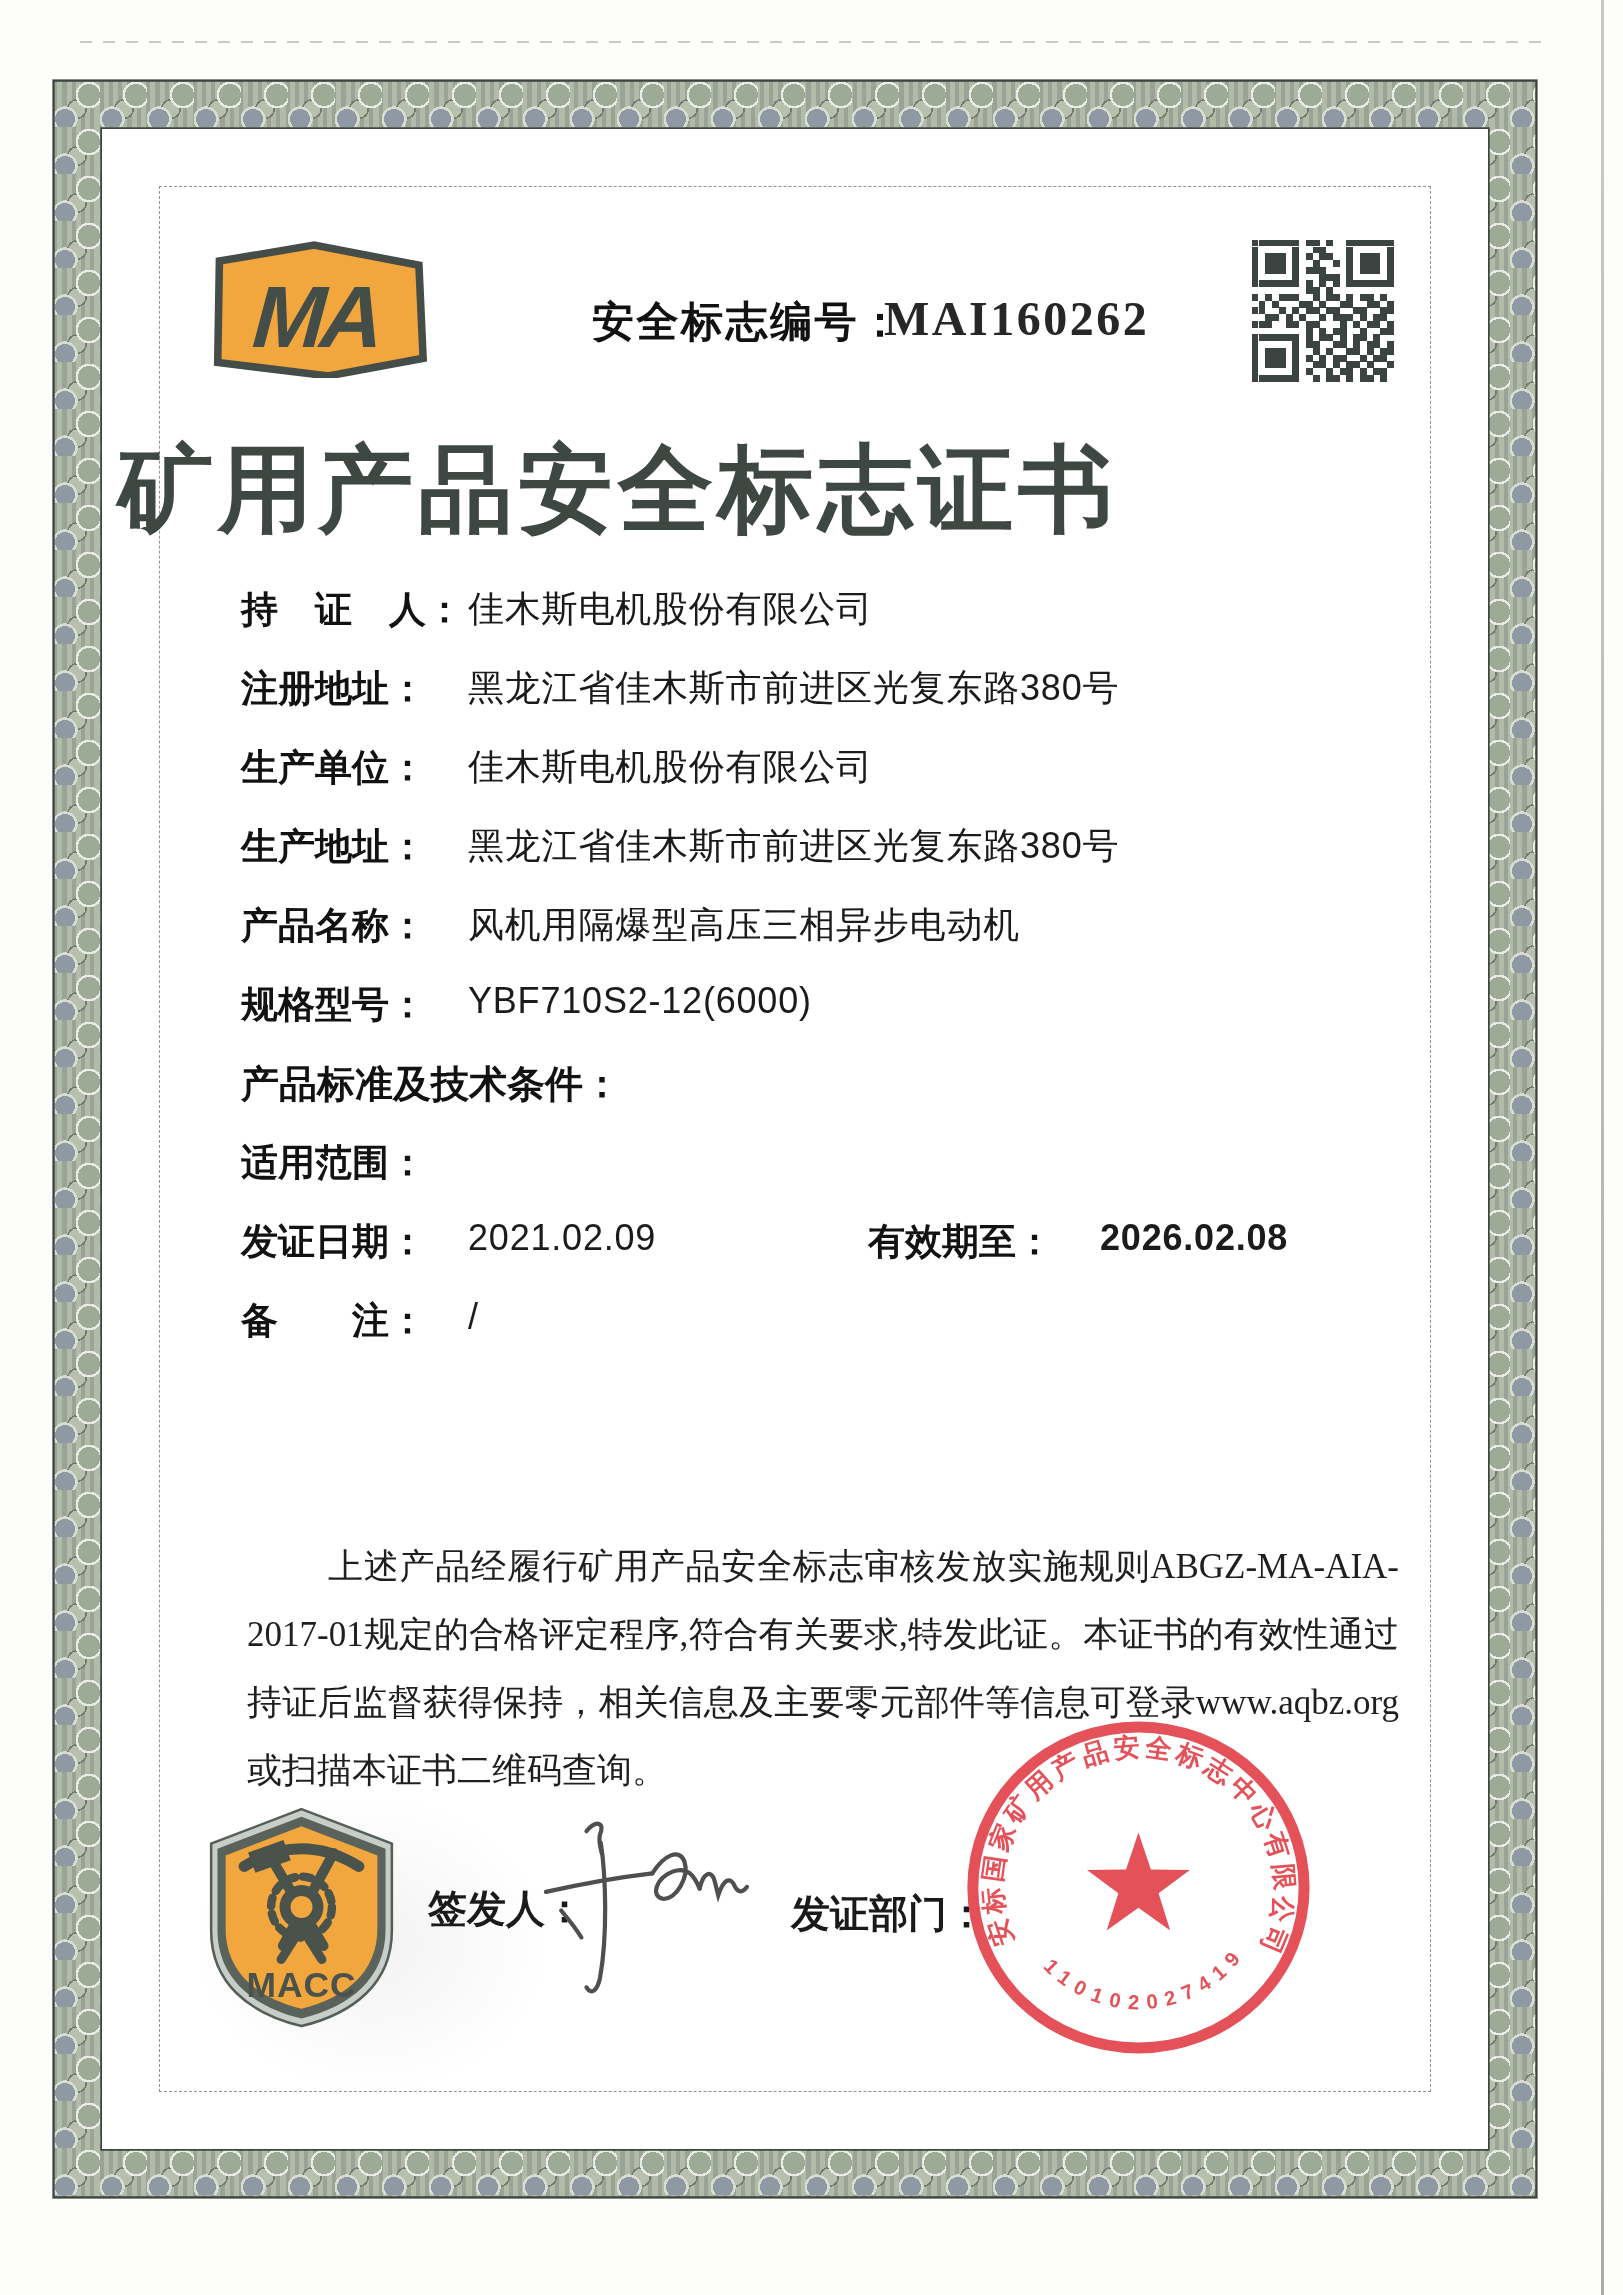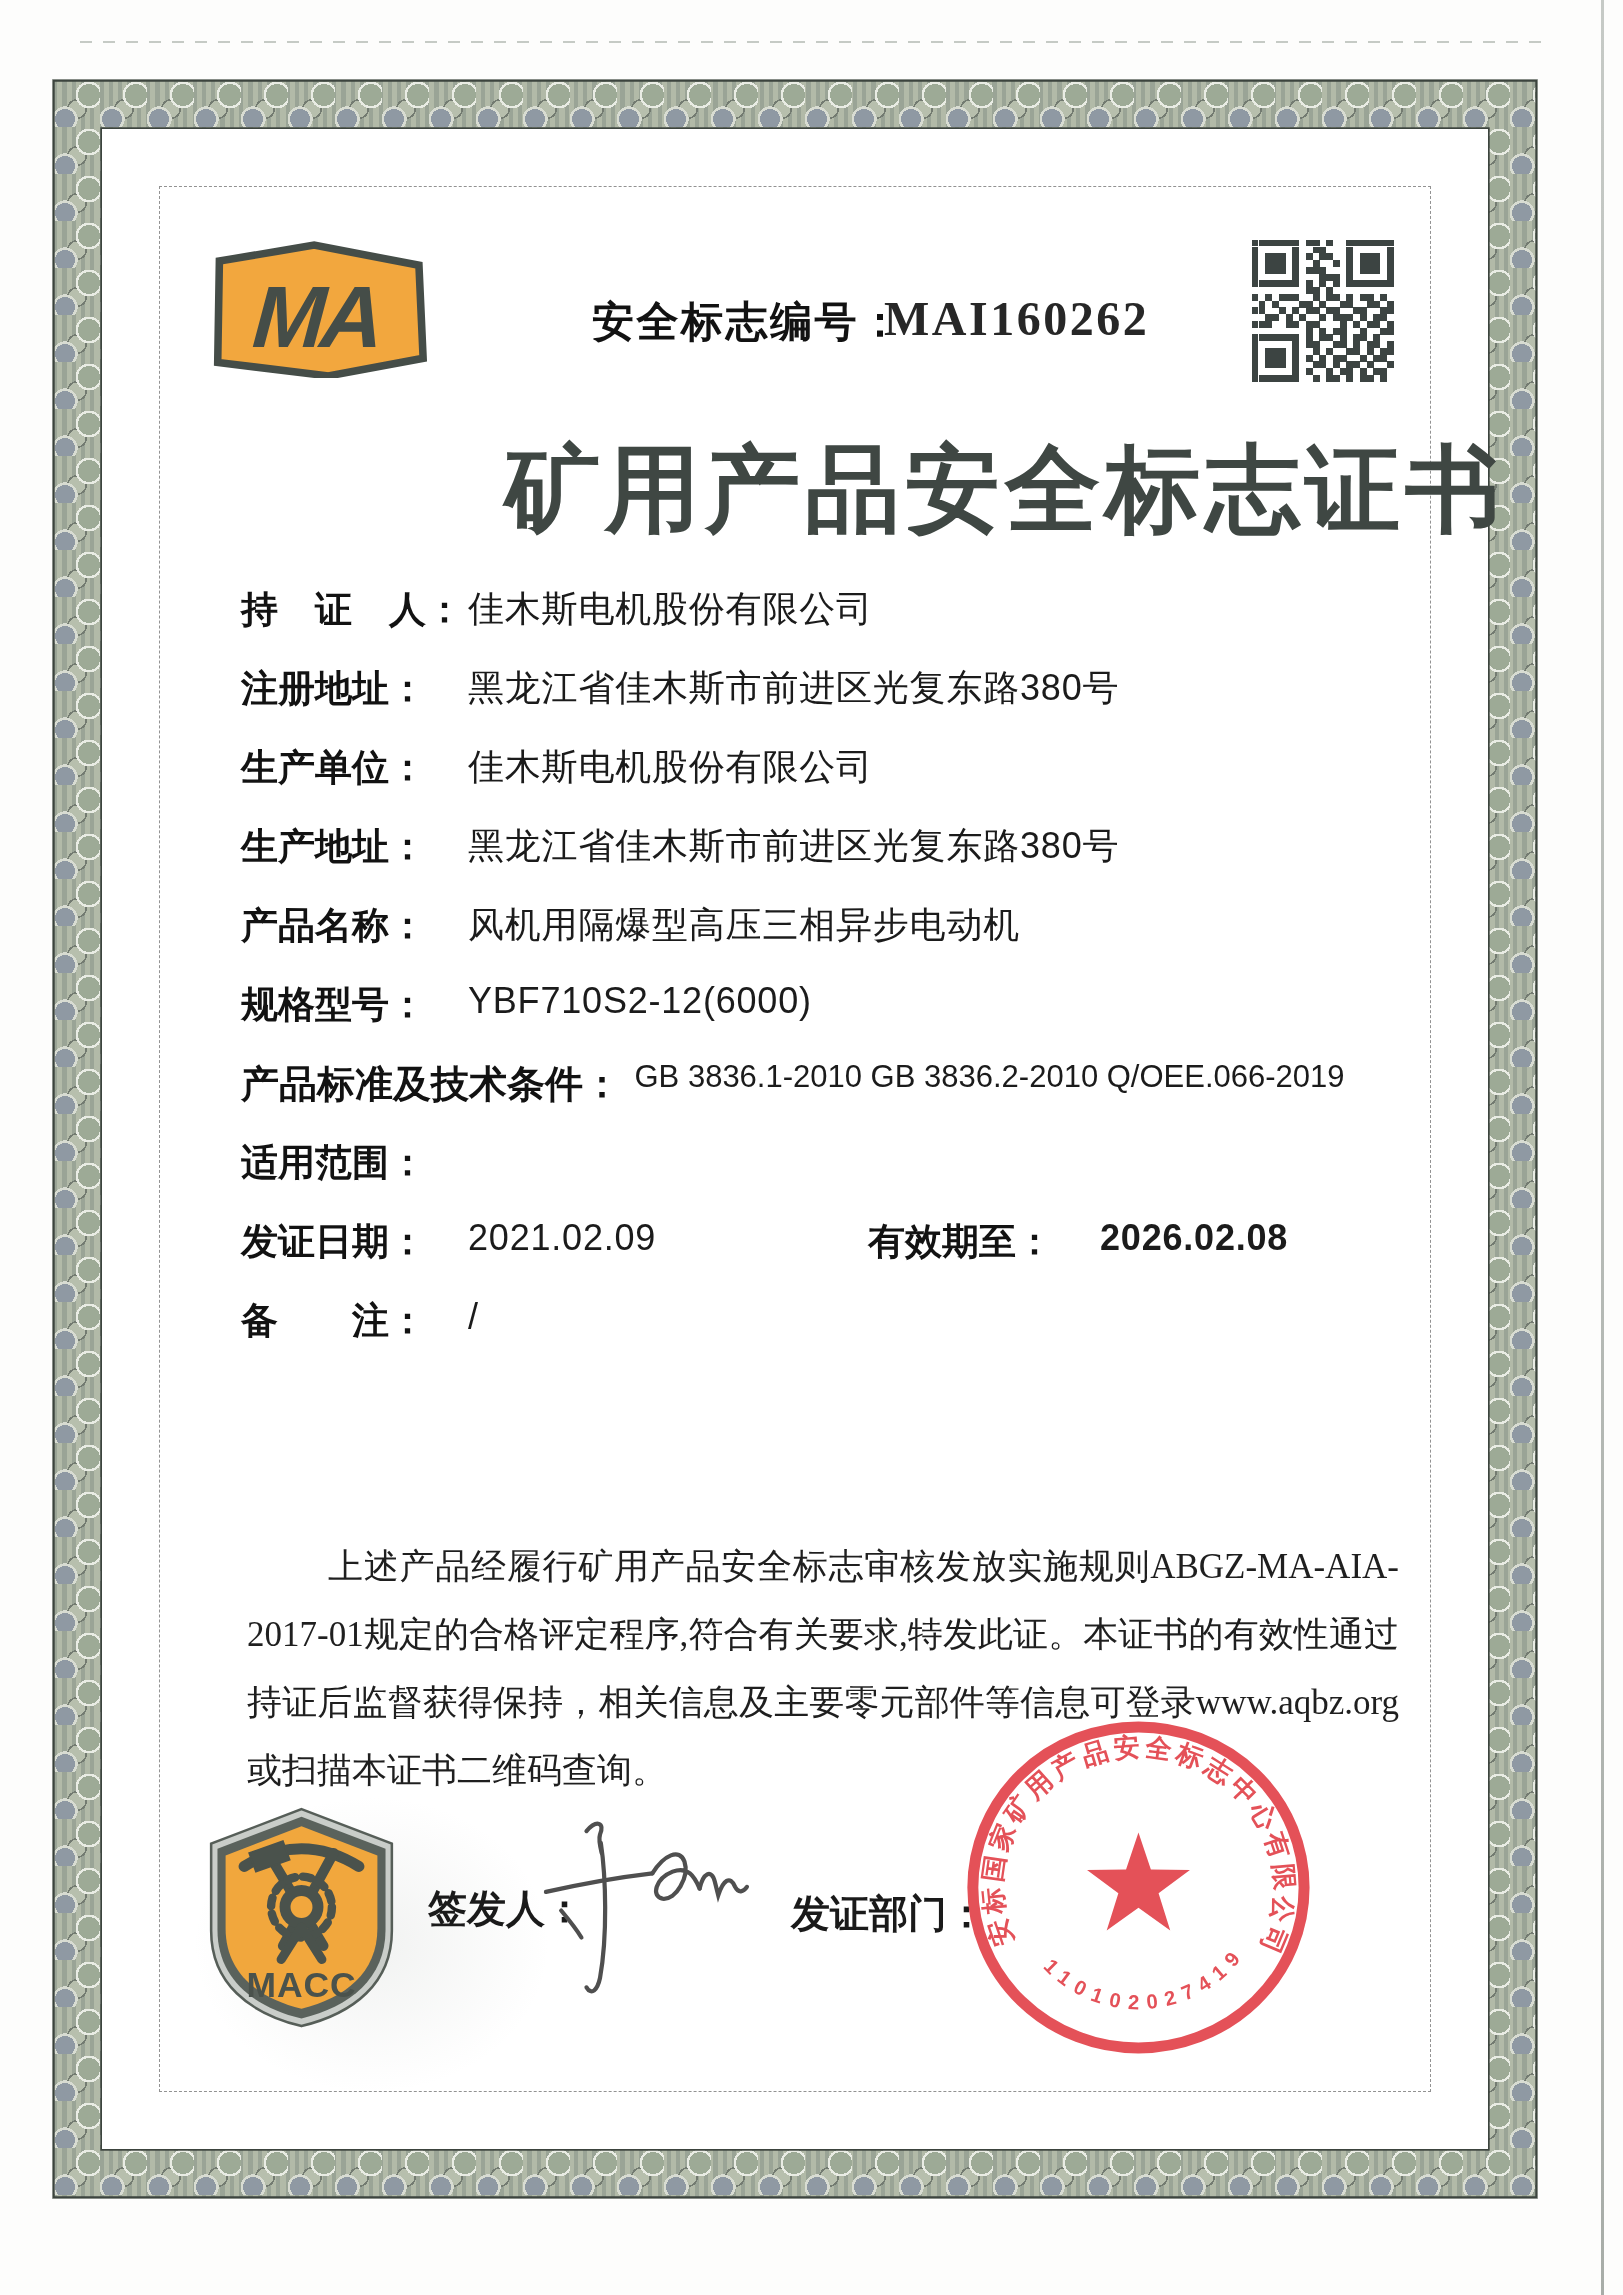--- a/index.html
+++ b/index.html
@@ -28,21 +28,21 @@
   
   .ma-logo{position:absolute;left:211px;top:238px;width:218px;height:140px;}
   .num-label{position:absolute;left:592px;top:294px;font-size:42px;font-weight:bold;
     letter-spacing:2.5px;color:#121212;}
   .num-value{position:absolute;left:884px;top:291px;font-size:48px;font-weight:bold;
     font-family:"Liberation Serif",serif;letter-spacing:2.5px;color:#272727;}
   .qr{position:absolute;left:1250px;top:238px;width:145px;height:145px;background:#fff;}
   .qm{position:absolute;width:6.8px;height:6.8px;background:#3c4442;}
 
   
-  .title{position:absolute;left:118px;top:423px;width:1387px;text-align:right;
+  .title{position:absolute;left:118px;top:423px;width:1387px;text-align:left;
     font-family:"Liberation Serif",serif;font-weight:bold;font-size:95px;line-height:135px;
     letter-spacing:5px;color:#3f4743;}
 
   
   .fields{position:absolute;left:241px;top:585px;width:1251px;}
   .frow{position:relative;height:79px;display:flex;align-items:flex-start;}
   .flabel{font-weight:bold;font-size:37px;width:222px;flex:none;color:#121212;}
   .fvalue{font-weight:normal;font-size:36px;margin-left:5px;letter-spacing:0.8px;white-space:nowrap;}
   .frow.wide .flabel{width:auto;font-size:38px;}
   .frow.wide .fvalue{font-size:31px;margin-left:13.5px;letter-spacing:0;}
@@ -345,21 +345,20 @@
     <div class="frow">
       <span class="flabel">产品名称：</span>
       <span class="fvalue">风机用隔爆型高压三相异步电动机</span>
     </div>
     <div class="frow">
       <span class="flabel">规格型号：</span>
       <span class="fvalue">YBF710S2-12(6000)</span>
     </div>
     <div class="frow wide">
       <span class="flabel">产品标准及技术条件：</span>
-      <span class="fvalue">GB 3836.1-2010  GB 3836.2-2010  Q/OEE.066-2019</span>
     </div>
     <div class="frow">
       <span class="flabel">适用范围：</span>
     </div>
     <div class="frow">
       <span class="flabel">发证日期：</span>
       <span class="fvalue">2021.02.09</span>
       <span class="flabel2">有效期至：</span>
       <span class="fvalue2">2026.02.08</span>
     </div>

